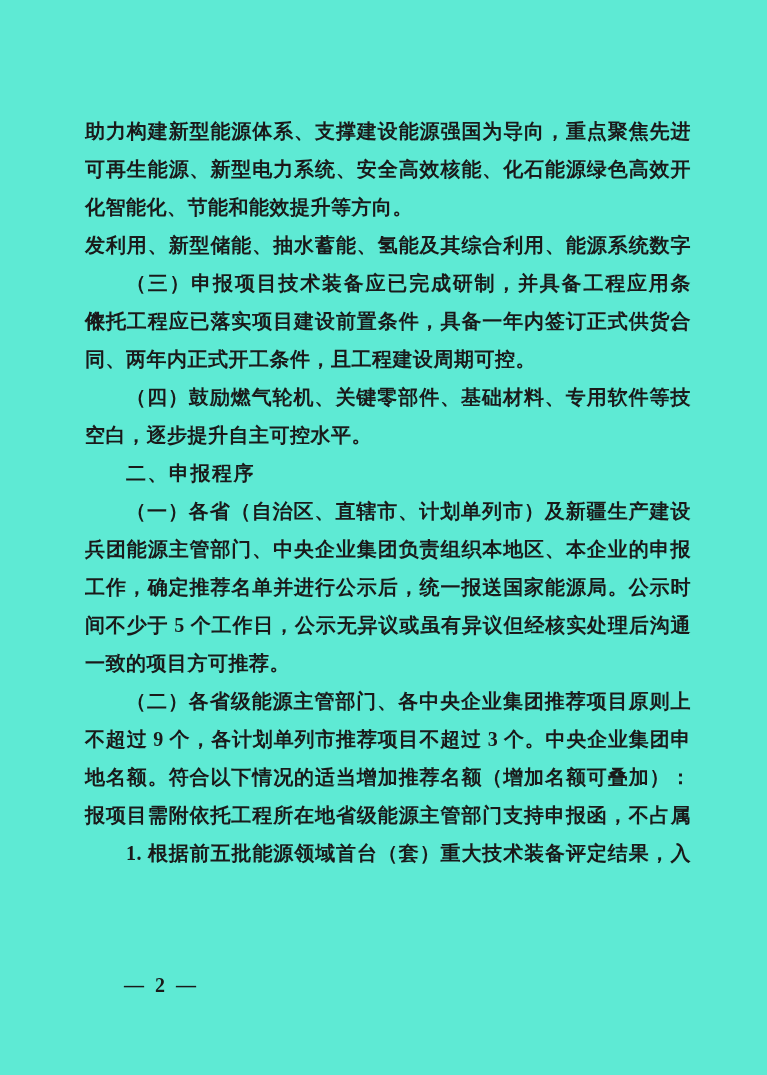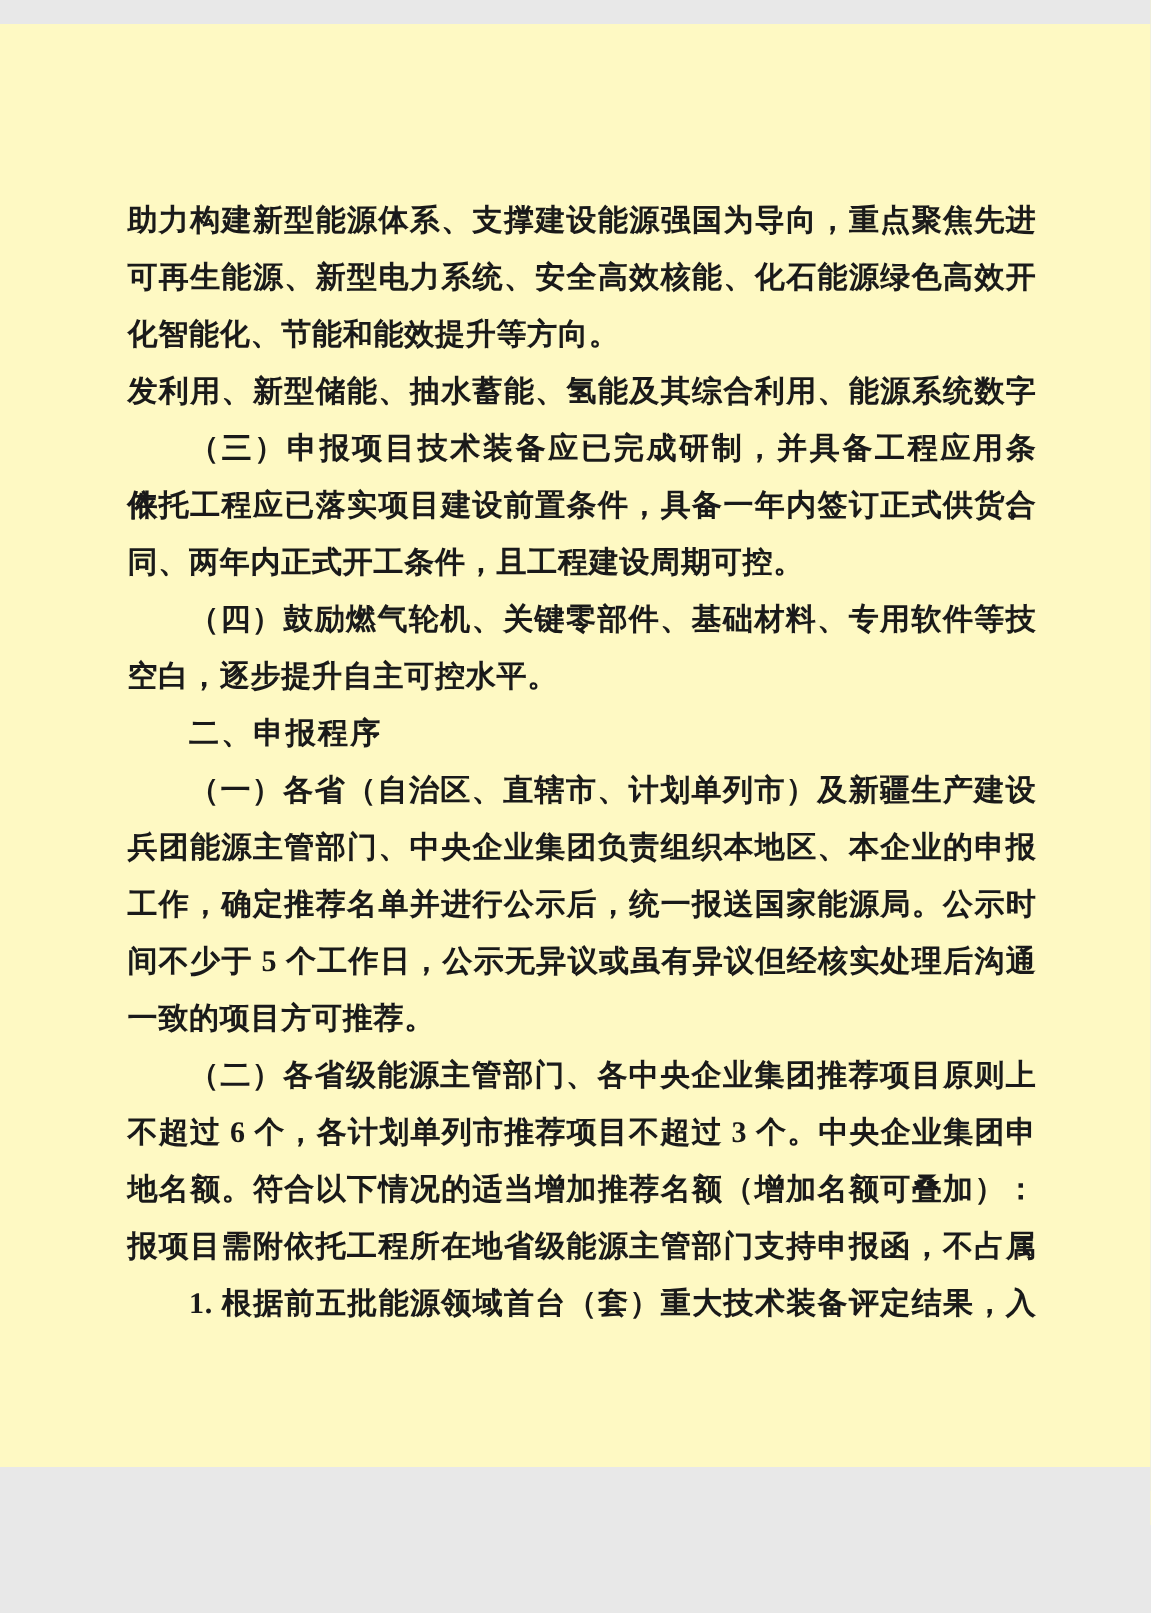--- a/index.html
+++ b/index.html
@@ -3,23 +3,23 @@
 <meta charset="utf-8">
 <style>
   html, body {
     margin: 0;
     padding: 0;
     background: #e8e8e8;
   }
   .page {
     position: relative;
     width: 767px;
-    height: 962px;
-    margin: 16px auto;
-    background: #fef9c3;
+    height: 1075px;
+    margin: 0 auto;
+    background: #5eead4;
     overflow: hidden;
     color: #1a1a1a;
   }
   .textblock {
     position: absolute;
     left: 85px;
     top: 112px;
     width: 606px;
   }
   .line {
@@ -71,19 +71,19 @@
     <div class="line">同、两年内正式开工条件，且工程建设周期可控。</div>
     <div class="line fill indent">（四）鼓励燃气轮机、关键零部件、基础材料、专用软件等技</div>
     <div class="line">空白，逐步提升自主可控水平。</div>
     <div class="line heading indent">二、申报程序</div>
     <div class="line fill indent">（一）各省（自治区、直辖市、计划单列市）及新疆生产建设</div>
     <div class="line fill">兵团能源主管部门、中央企业集团负责组织本地区、本企业的申报</div>
     <div class="line fill">工作，确定推荐名单并进行公示后，统一报送国家能源局。公示时</div>
     <div class="line fill">间不少于 5 个工作日，公示无异议或虽有异议但经核实处理后沟通</div>
     <div class="line">一致的项目方可推荐。</div>
     <div class="line fill indent">（二）各省级能源主管部门、各中央企业集团推荐项目原则上</div>
-    <div class="line fill">不超过 6 个，各计划单列市推荐项目不超过 3 个。中央企业集团申</div>
+    <div class="line fill">不超过 9 个，各计划单列市推荐项目不超过 3 个。中央企业集团申</div>
     <div class="line fill">地名额。符合以下情况的适当增加推荐名额（增加名额可叠加）：</div>
     <div class="line fill">报项目需附依托工程所在地省级能源主管部门支持申报函，不占属</div>
     <div class="line fill indent">1. 根据前五批能源领域首台（套）重大技术装备评定结果，入</div>
   </div>
   <div class="pagenum">— 2 —</div>
 </div>
 
 </body></html>

